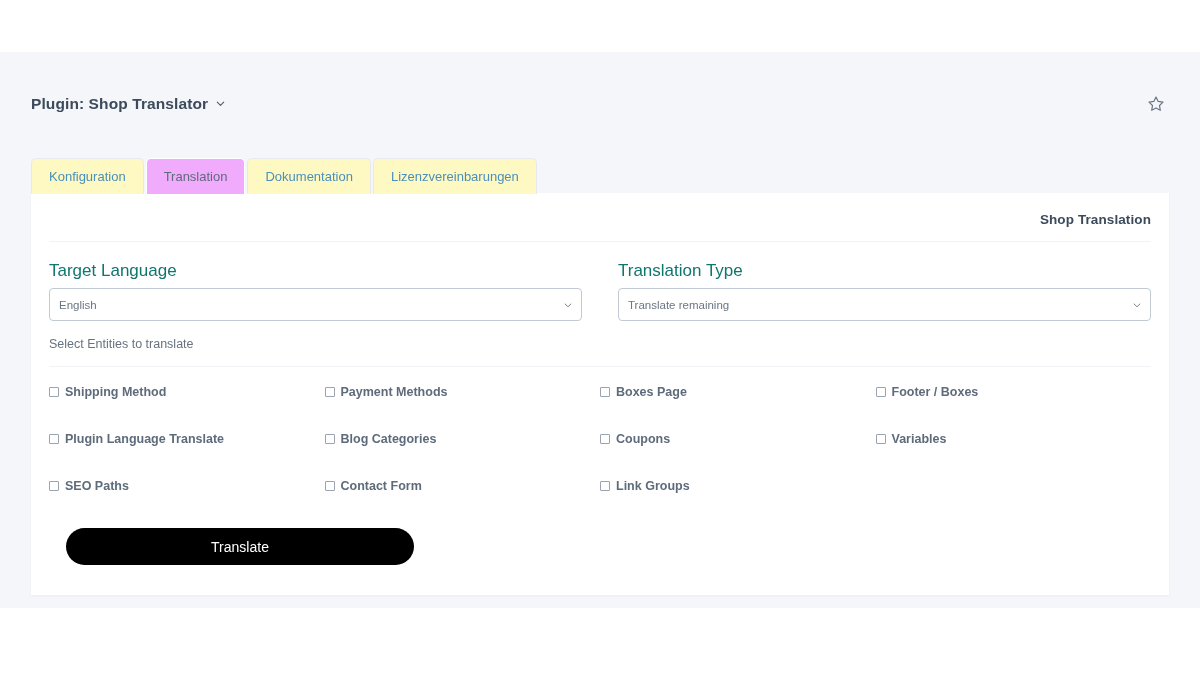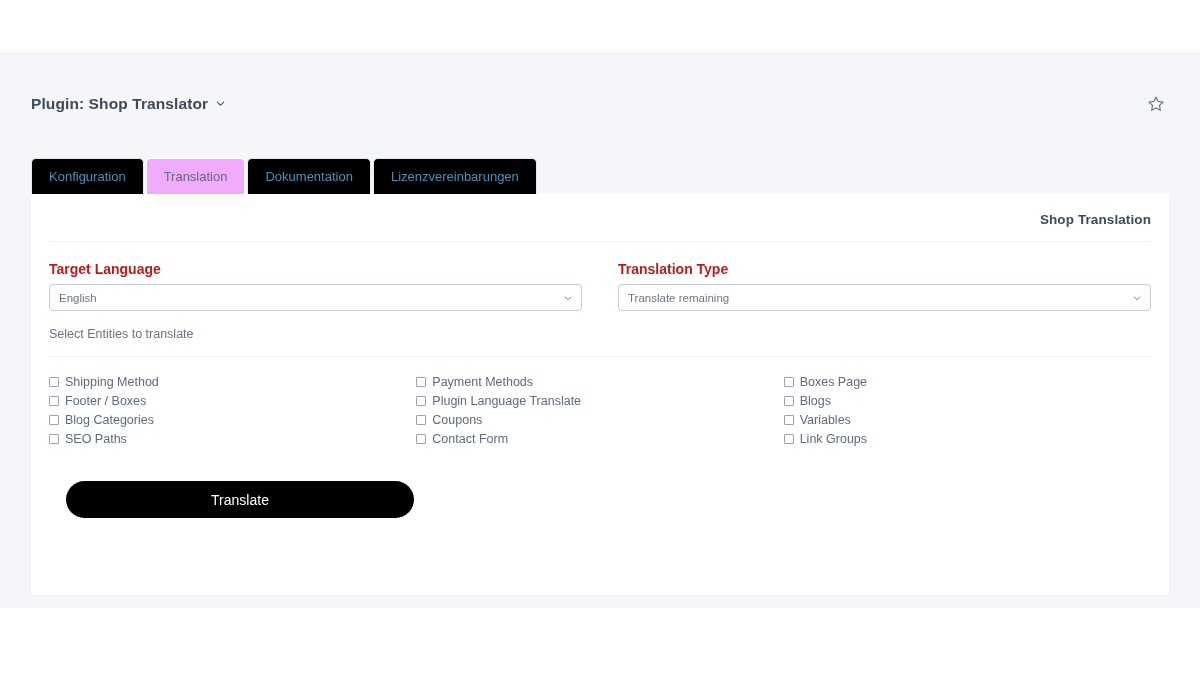--- a/index.html
+++ b/index.html
@@ -75,21 +75,21 @@
     z-index: 3;
   }
   .tab {
     height: 36px;
     display: flex;
     align-items: center;
     justify-content: center;
     padding: 0 17px;
     font-size: 13px;
     color: #4a90b9;
-    background: #000000;
+    background: #fef9c3;
     border-top-left-radius: 5px;
     border-top-right-radius: 5px;
     margin-right: 2px;
     cursor: pointer;
     white-space: nowrap;
     border: 1px solid #e6eaf0;
     border-bottom: none;
   }
   .tab.active {
     background: #f0abfc;
@@ -127,31 +127,30 @@
   .field-row {
     display: flex;
     gap: 36px;
     padding-top: 19px;
   }
   .field {
     flex: 1;
     min-width: 0;
   }
   .field-label {
-    font-size: 14px;
-    color: #b91c1c;
+    font-size: 17px;
+    color: #0f766e;
     margin-bottom: 7px;
-    font-weight: bold;
   }
   .select-shell {
     position: relative;
   }
   .select-box {
     width: 100%;
-    height: 27px;
+    height: 33px;
     border: 1px solid #c3cad4;
     border-radius: 4px;
     background: #ffffff;
     display: flex;
     align-items: center;
     padding: 0 9px;
     font-size: 11.5px;
     color: #6b7684;
     cursor: pointer;
   }
@@ -165,23 +164,24 @@
 
   .entities-label {
     font-size: 12.5px;
     color: #67737f;
     padding: 16px 0 15px 0;
   }
 
   
   .cb-grid {
     display: grid;
-    grid-template-columns: repeat(3, 1fr);
-    row-gap: 5px;
+    grid-template-columns: repeat(4, 1fr);
+    row-gap: 33px;
     padding-top: 18px;
+    font-weight: bold;
   }
   .cb-item {
     display: flex;
     align-items: center;
     gap: 6px;
     cursor: pointer;
     font-size: 12.5px;
     color: #5e6b7b;
   }
   .cb-box {
@@ -304,24 +304,20 @@
         <span class="cb-box"></span>
         <span>Footer / Boxes</span>
       </label>
 
       <label class="cb-item">
         <span class="cb-box"></span>
         <span>Plugin Language Translate</span>
       </label>
       <label class="cb-item">
         <span class="cb-box"></span>
-        <span>Blogs</span>
-      </label>
-      <label class="cb-item">
-        <span class="cb-box"></span>
         <span>Blog Categories</span>
       </label>
       <label class="cb-item">
         <span class="cb-box"></span>
         <span>Coupons</span>
       </label>
 
       <label class="cb-item">
         <span class="cb-box"></span>
         <span>Variables</span>

